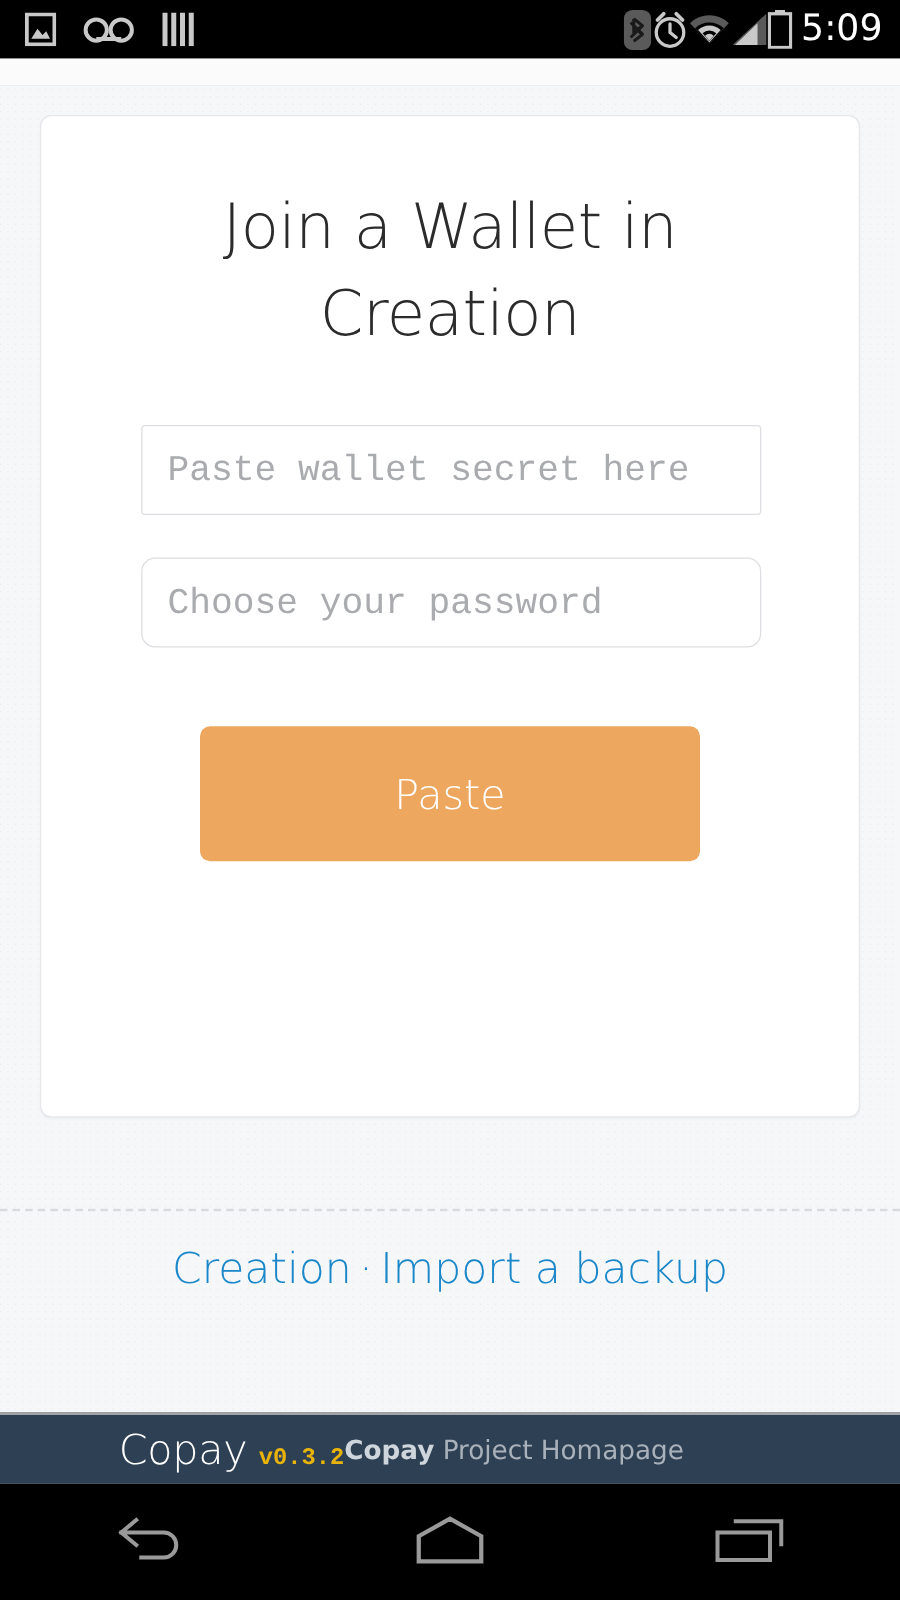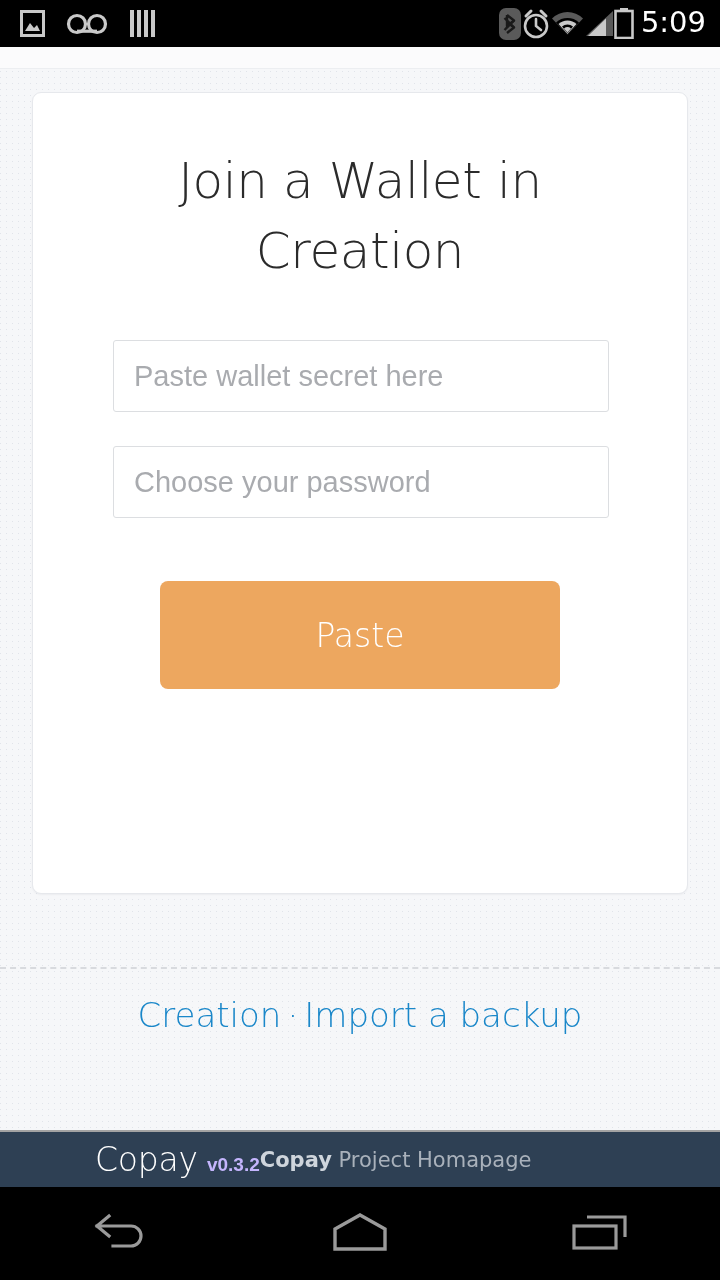--- a/index.html
+++ b/index.html
@@ -109,30 +109,30 @@
     display: block;
     width: 496px;
     height: 72px;
     background: #ffffff;
     border: 1px solid #dcdee1;
     border-radius: 3px;
     padding: 0 20px;
     font-size: 29px;
     font-weight: 300;
     color: #b91c1c;
-    font-family: Liberation Sans, sans-serif;
+    font-family: Liberation Mono, monospace;
     outline: none;
     margin-bottom: 34px;
   }
   .field::placeholder {
     color: #a9abaf;
     font-weight: 300;
     opacity: 1;
   }
-  .field:last-of-type { margin-bottom: 0; }
+  .field:last-of-type { margin-bottom: 0; border-radius: 11px; }
 
   .join-btn {
     display: block;
     width: 400px;
     height: 108px;
     margin: 63px auto 0 auto;
     background: #eda75f;
     border: none;
     border-radius: 8px;
     color: #ffffff;
@@ -190,25 +190,25 @@
     align-items: baseline;
   }
   .brand-name {
     color: #ffffff;
     font-size: 33px;
     font-weight: 300;
     font-family: "DejaVu Sans", sans-serif;
     letter-spacing: -0.2px;
   }
   .brand-version {
-    color: #c4b5fd;
+    color: #eab308;
     font-size: 19px;
     font-weight: bold;
     margin-left: 9px;
-    font-family: Liberation Sans, sans-serif;
+    font-family: Liberation Mono, monospace;
   }
   .homepage-link {
     font-size: 21px;
     color: #a9b1bb;
     font-family: "DejaVu Sans", sans-serif;
     text-decoration: none;
     white-space: nowrap;
   }
   .homepage-link b {
     color: #cfd5dc;

